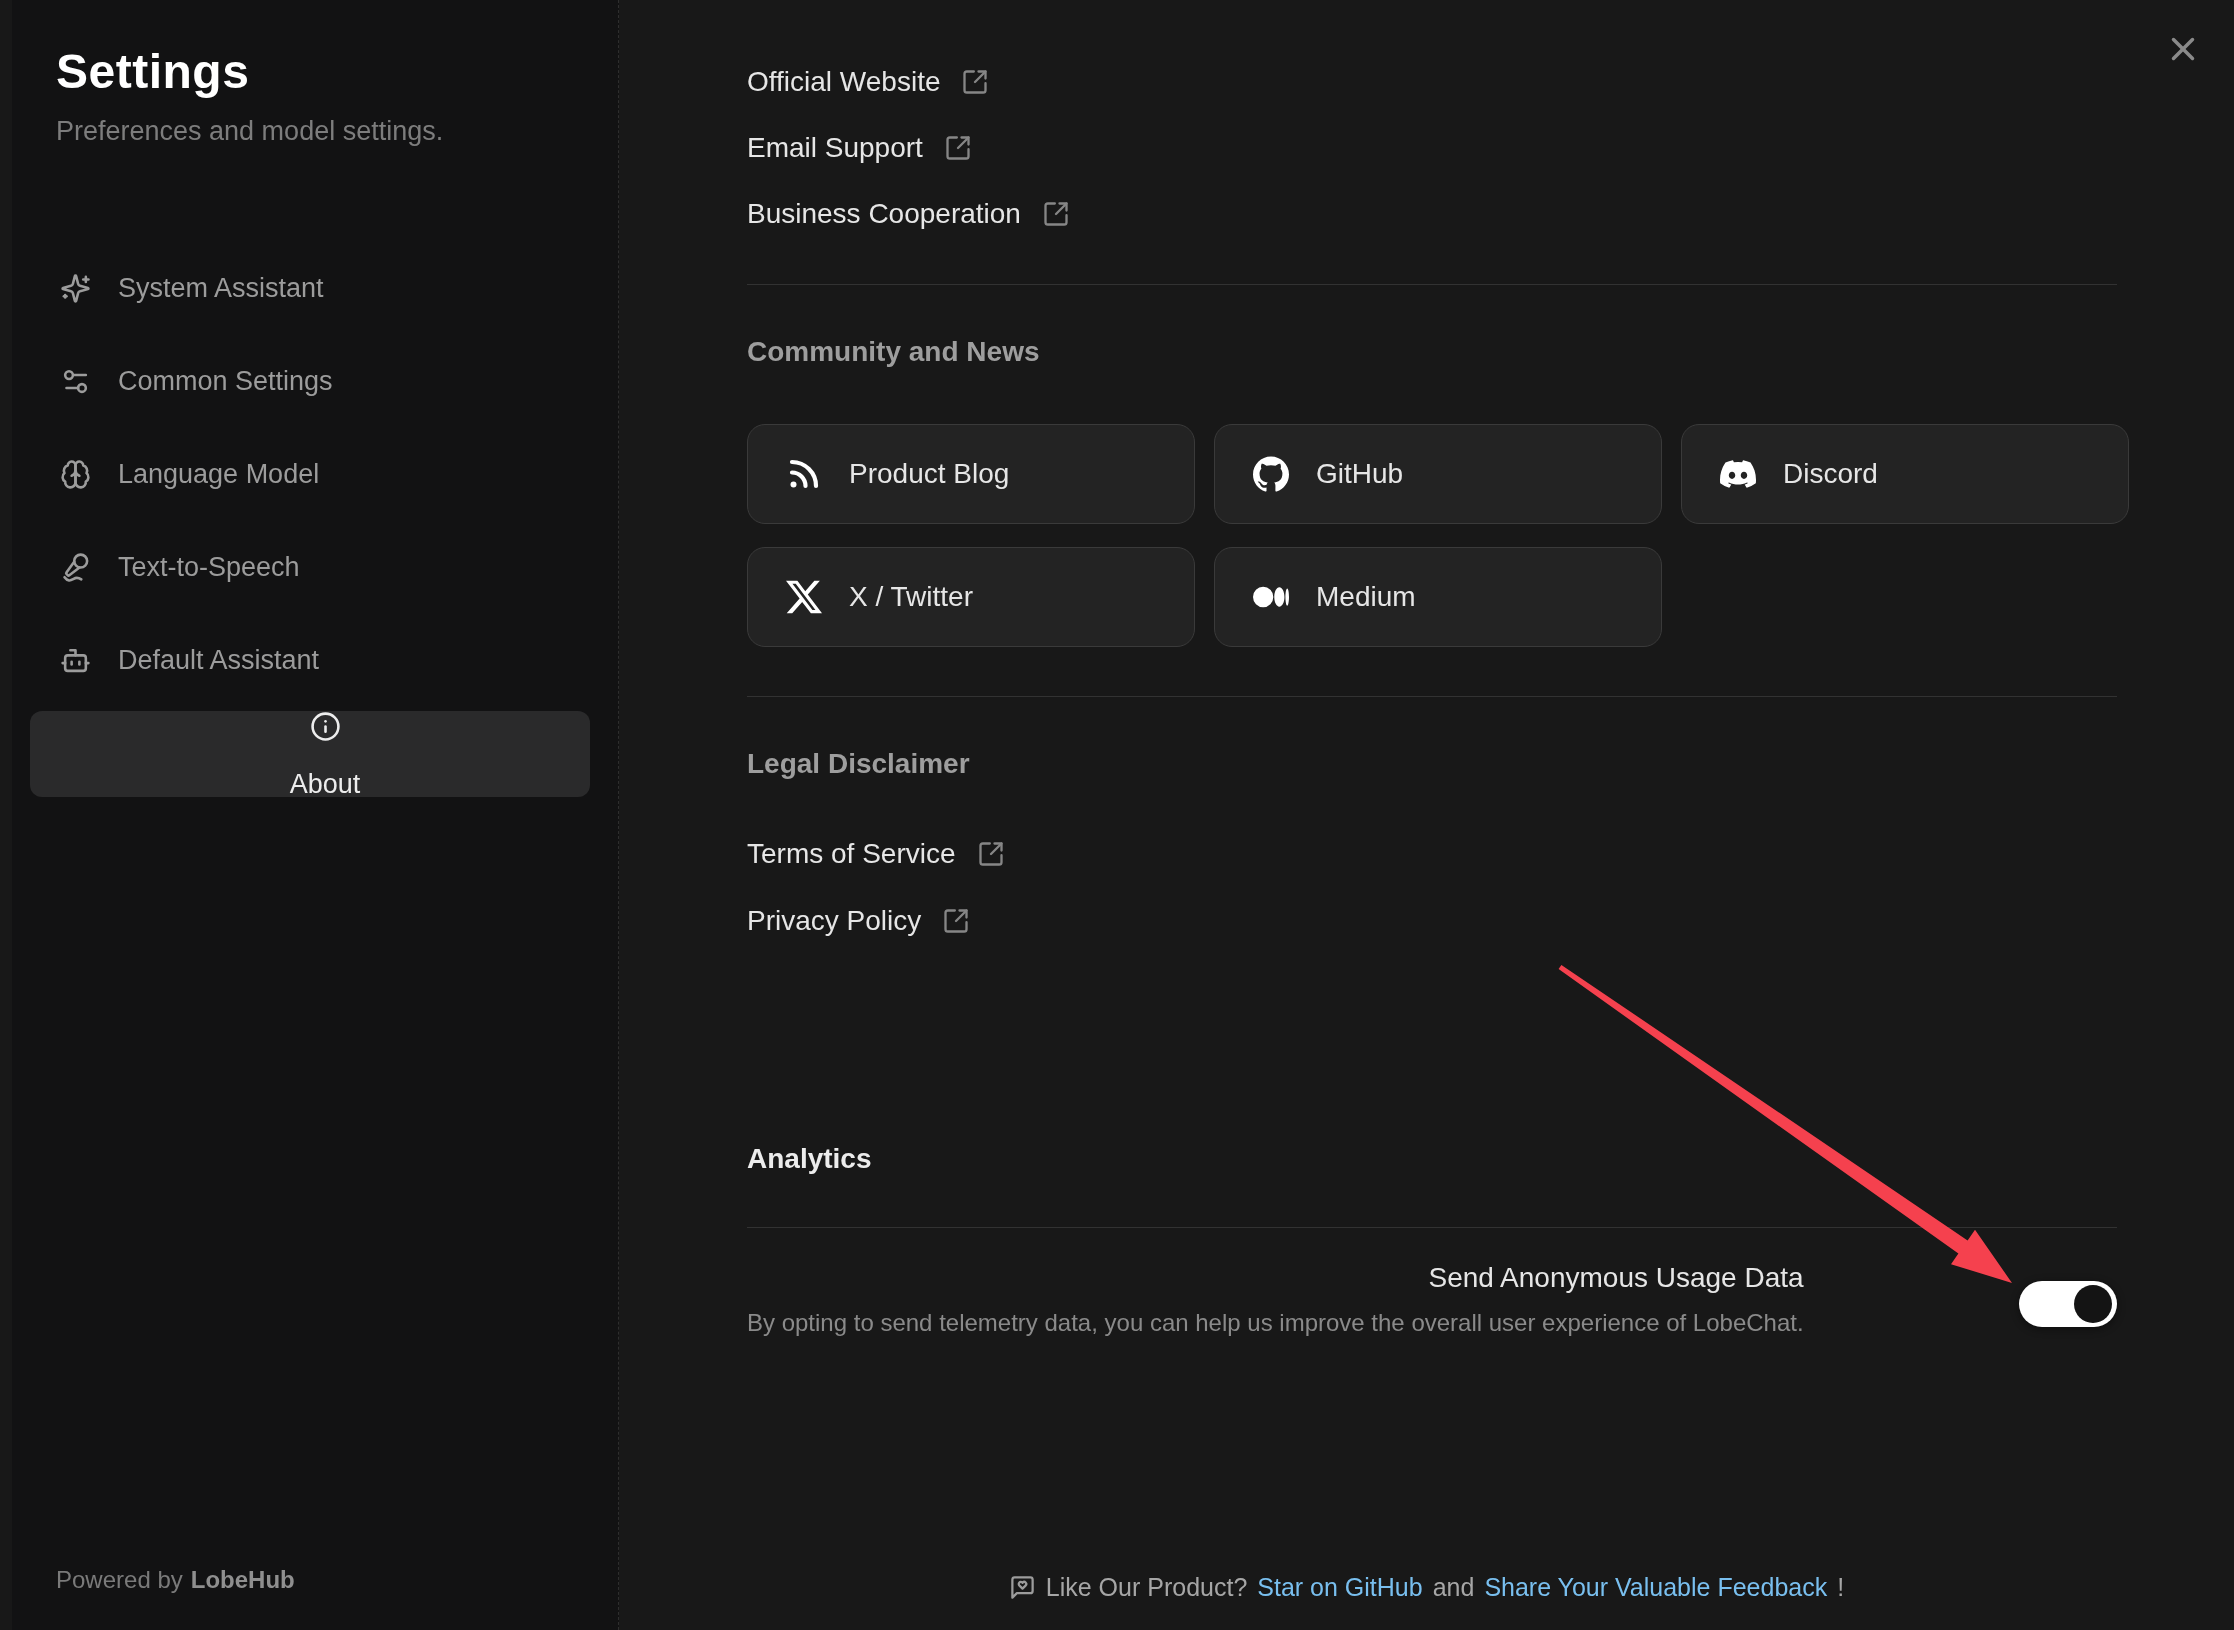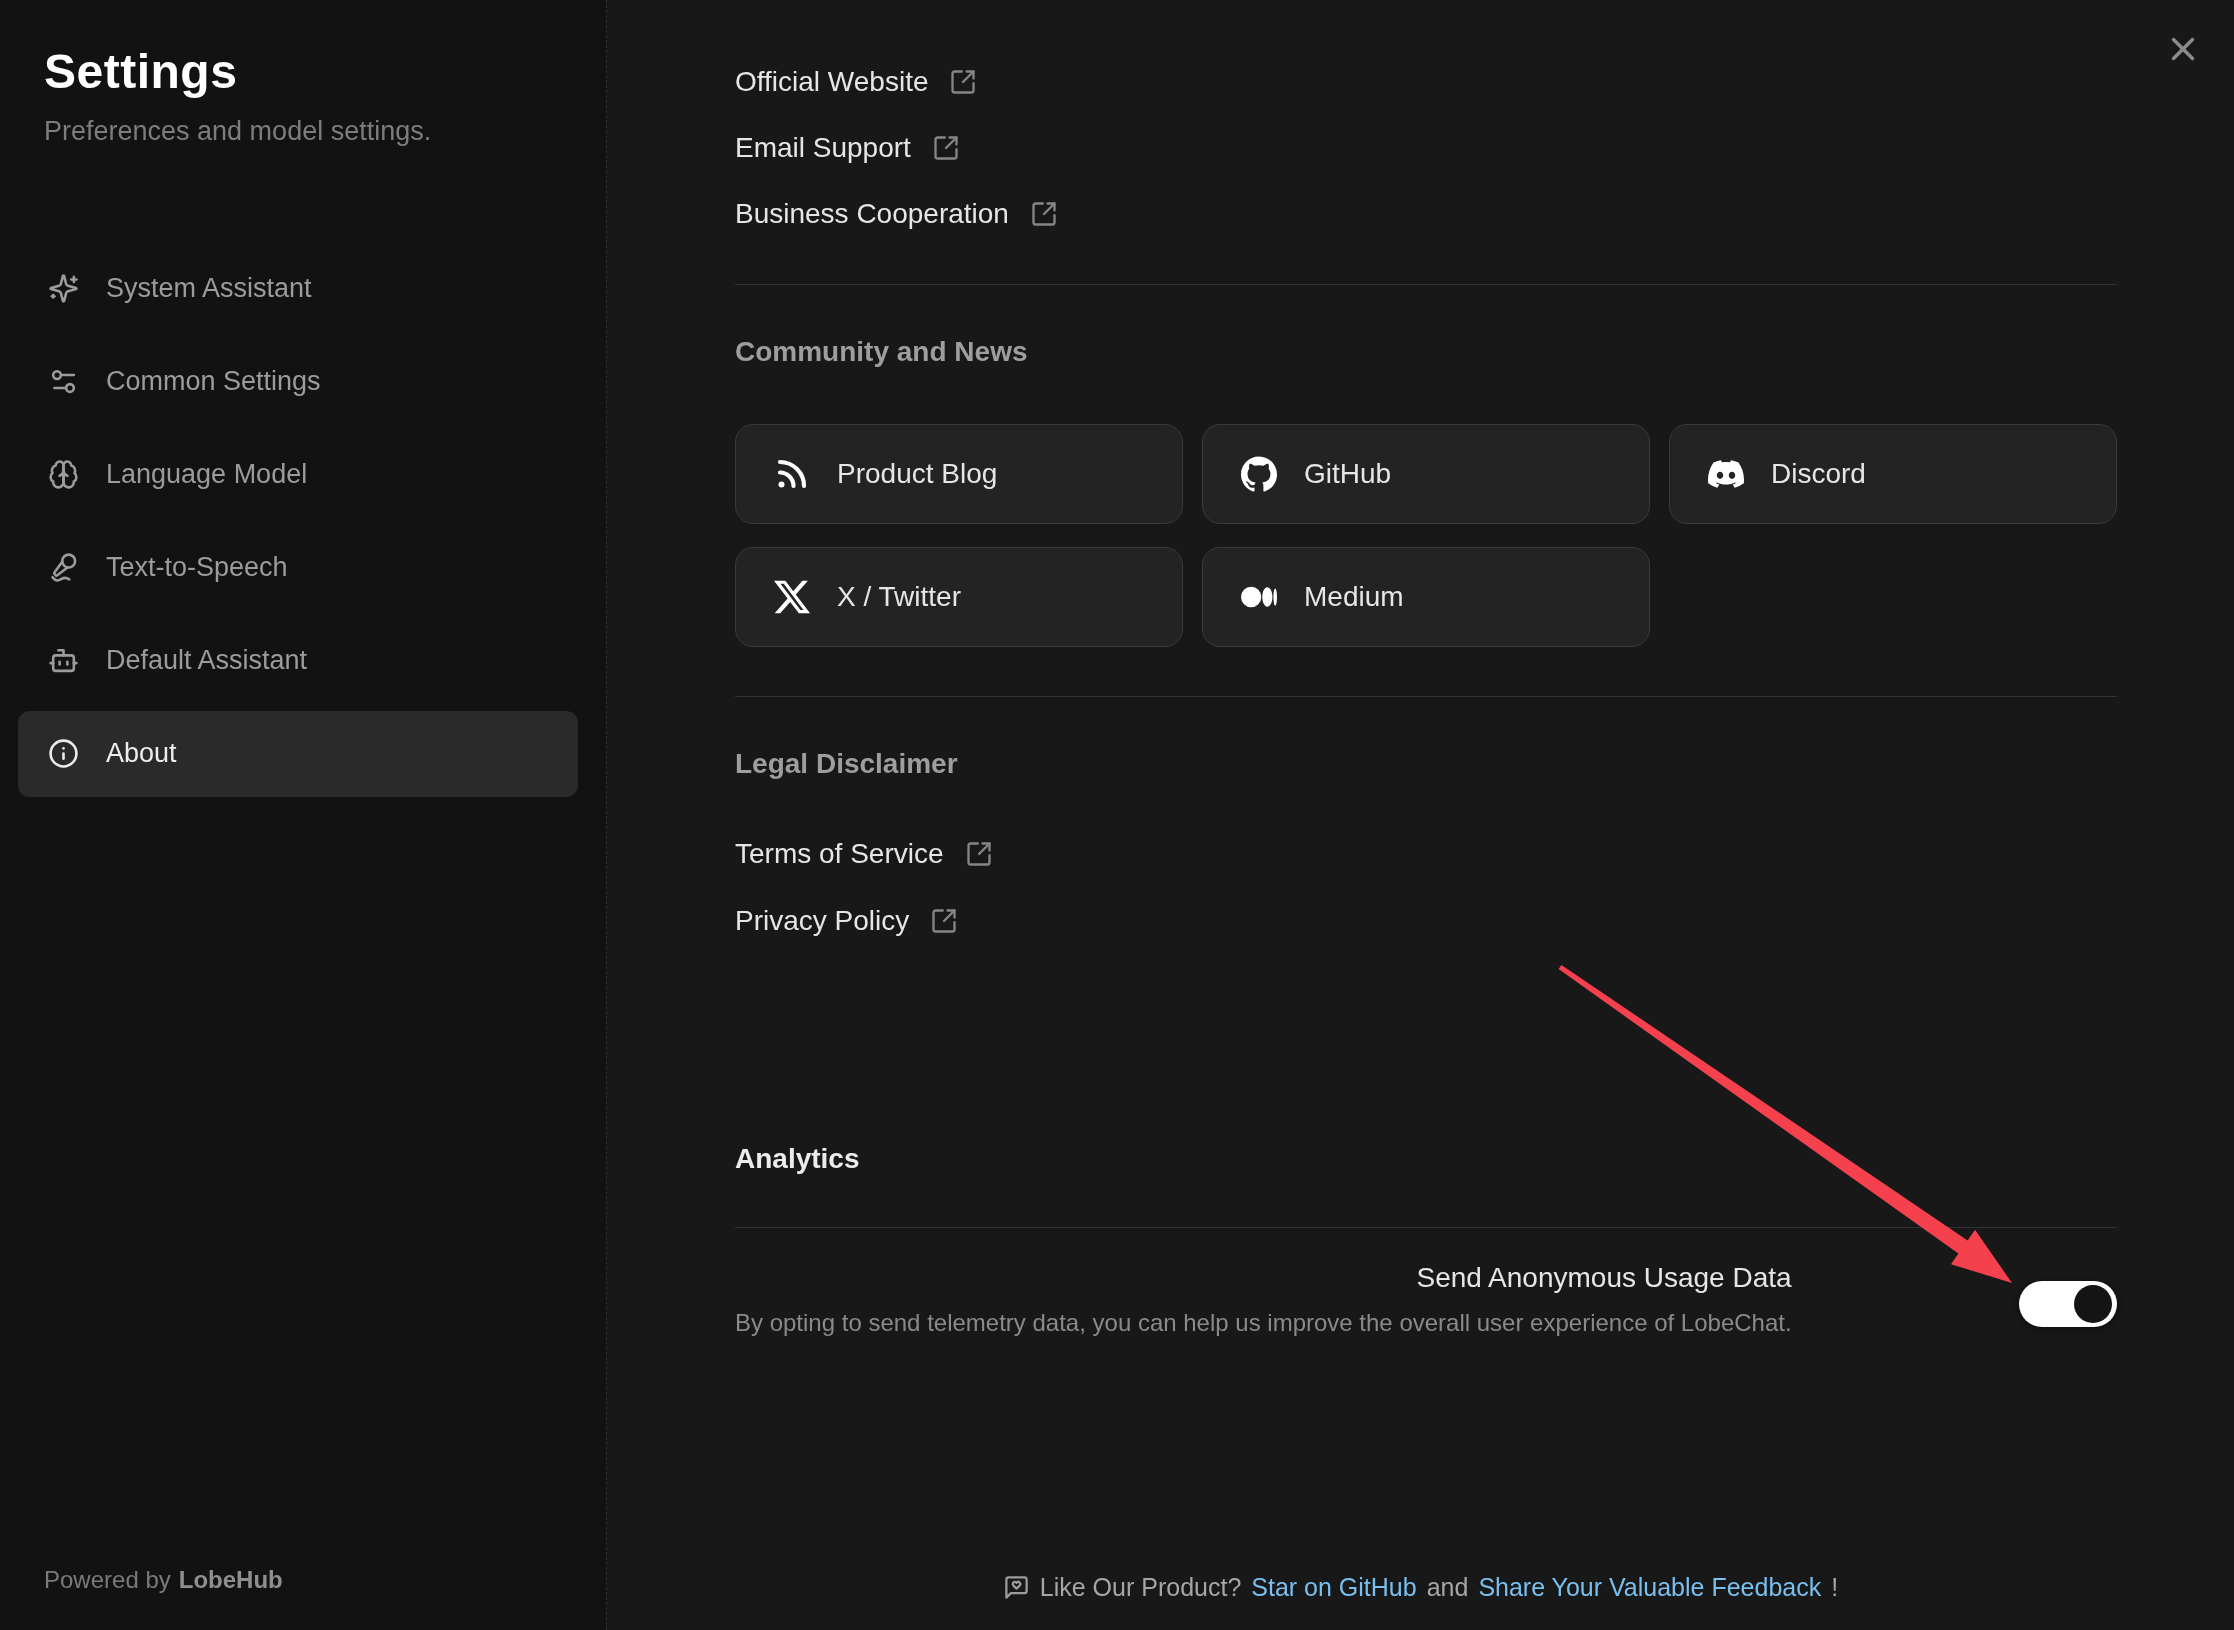--- a/index.html
+++ b/index.html
@@ -1,27 +1,27 @@
 <!DOCTYPE html>
 <html><head>
 <meta charset="utf-8">
 <style>
   * { box-sizing: border-box; margin: 0; padding: 0; }
   html, body { background: #0e0e0e; }
   body { font-family: "Liberation Sans", "DejaVu Sans", sans-serif; }
-  .app { position: relative; width: 2234px; height: 1630px; display: flex; overflow: hidden; background: #181818; }
+  .app { position: relative; width: 2234px; height: 1630px; display: flex; overflow: hidden; background: #181818; padding-left: 12px; }
 
   
   .sidebar { position: relative; width: 607px; flex-shrink: 0; height: 100%; background: #121213; border-right: 1px dashed #2e2e2e; }
   .sidebar-title { margin: 44px 0 0 44px; font-size: 48px; font-weight: 800; color: #ffffff; letter-spacing: .5px; line-height: 1.15; }
   .sidebar-subtitle { margin: 16px 0 0 44px; font-size: 27px; color: #7d7d7d; line-height: 1.2; }
   .nav { margin-top: 98px; }
   .nav-item { display: flex; align-items: center; height: 86px; margin: 0 28px 7px 18px; padding-left: 30px; gap: 27px; border-radius: 12px; font-size: 27px; color: #9c9c9c; cursor: pointer; }
   .nav-item svg { width: 31px; height: 31px; stroke: currentColor; fill: none; stroke-width: 2; stroke-linecap: round; stroke-linejoin: round; flex-shrink: 0; }
-  .nav-item.selected { background: #2a2a2b; color: #ededed; }
+  .nav-item.selected { background: #2a2a2b; color: #ededed; flex-direction: column; }
   .sidebar-footer { position: absolute; left: 44px; bottom: 36px; font-size: 24px; color: #7a7a7a; }
   .sidebar-footer .brand { font-weight: 700; color: #8f8f8f; margin-left: 8px; }
 
   
   .main { position: relative; flex: 1; height: 100%; padding: 0 117px 0 128px; background: #181818; overflow: hidden; }
   .section-title { font-size: 28px; font-weight: 700; color: #9e9e9e; line-height: 38px; }
   .section-title.bright { color: #ececec; }
   .contact-title { margin-top: -32px; }   
 
   .link-row { display: flex; align-items: center; gap: 21px; height: 40px; width: max-content; font-size: 28px; color: #e6e6e6; cursor: pointer; }

